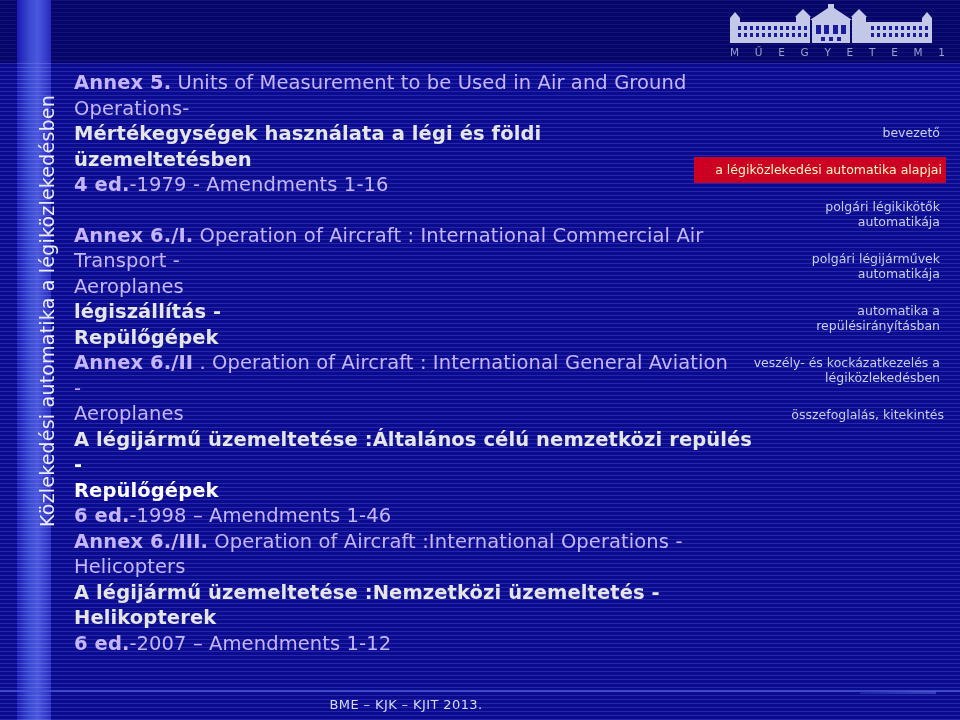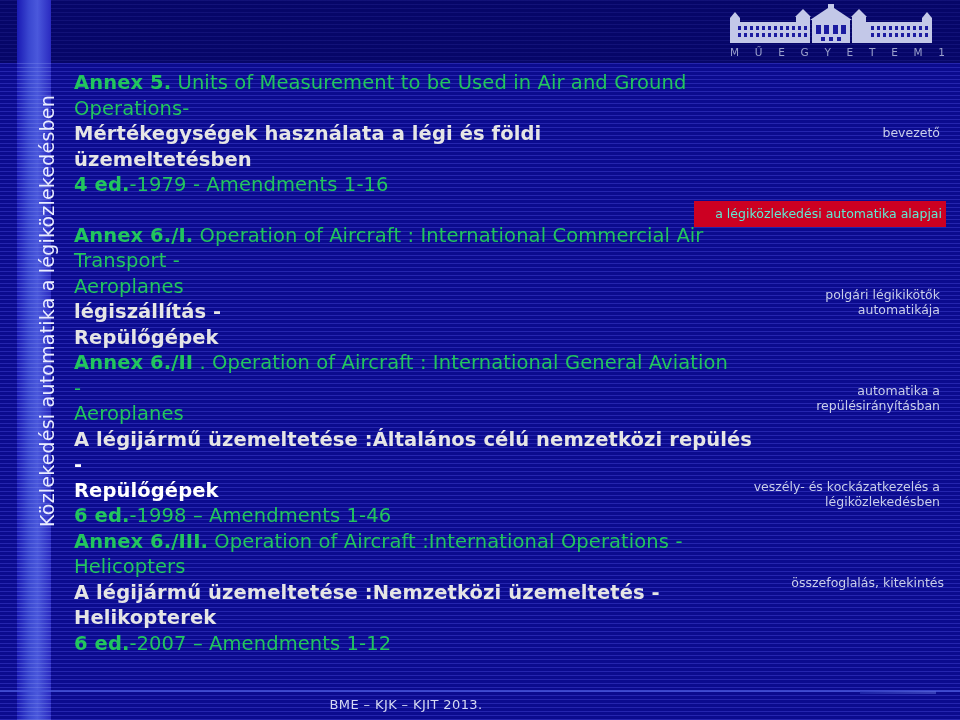--- a/index.html
+++ b/index.html
@@ -78,49 +78,49 @@
 
   
   .logo{
     position:absolute;right:14px;top:4px;width:230px;height:56px;z-index:7;
   }
   .logo svg{display:block;}
 
   
   .nav{
     position:absolute;right:14px;top:120px;width:200px;z-index:6;
-    display:flex;flex-direction:column;gap:44px;
+    display:flex;flex-direction:column;
   }
   .nav-item{
     color:#c9ceea;
     font-size:12.5px;
     line-height:15px;
     text-align:right;
     padding:5px 6px 6px 6px;
     margin-bottom:11px;
   }
   .nav-item.active{
     background:#cc0022;
-    color:#5eead4;
+    color:#fef9c3;
     margin-left:-52px;
     padding-right:4px;
   }
   .nav-item.last{
     text-align:right;
     padding-right:2px;
   }
 
   
   .content{
     position:absolute;left:74px;top:70px;width:680px;z-index:5;
   }
   .line{
     font-size:19.5px;
     line-height:25.5px;
-    color:#22c55e;
+    color:#c4b5fd;
     letter-spacing:0.1px;
     white-space:nowrap;
   }
   .line.hu{
     color:#e5e5e5;
     font-weight:bold;
   }
   .line.huw{
     color:#ffffff;
     font-weight:bold;
@@ -249,20 +249,21 @@
         </g>
       </g>
       <text x="14" y="52" fill="#9aa0cc" font-family="'DejaVu Sans','Liberation Sans',sans-serif" font-size="10.5" letter-spacing="6.2">M Ű E G Y E T E M   1 7 8 2</text>
     </svg>
   </div>
 
   <div class="nav">
     <div class="nav-item">bevezető</div>
     <div class="nav-item active">a légiközlekedési automatika alapjai</div>
     <div class="nav-item">polgári légikikötők automatikája</div>
+    <div class="nav-item">polgári légijárművek automatikája</div>
     <div class="nav-item">automatika a repülésirányításban</div>
     <div class="nav-item">veszély- és kockázatkezelés a légiközlekedésben</div>
     <div class="nav-item last">összefoglalás, kitekintés</div>
   </div>
 
   <div class="content">
 
     <div>
       <div class="line"><span class="b">Annex 5.</span><span> Units of Measurement to be Used in Air and Ground</span></div>
       <div class="line">Operations-</div>

